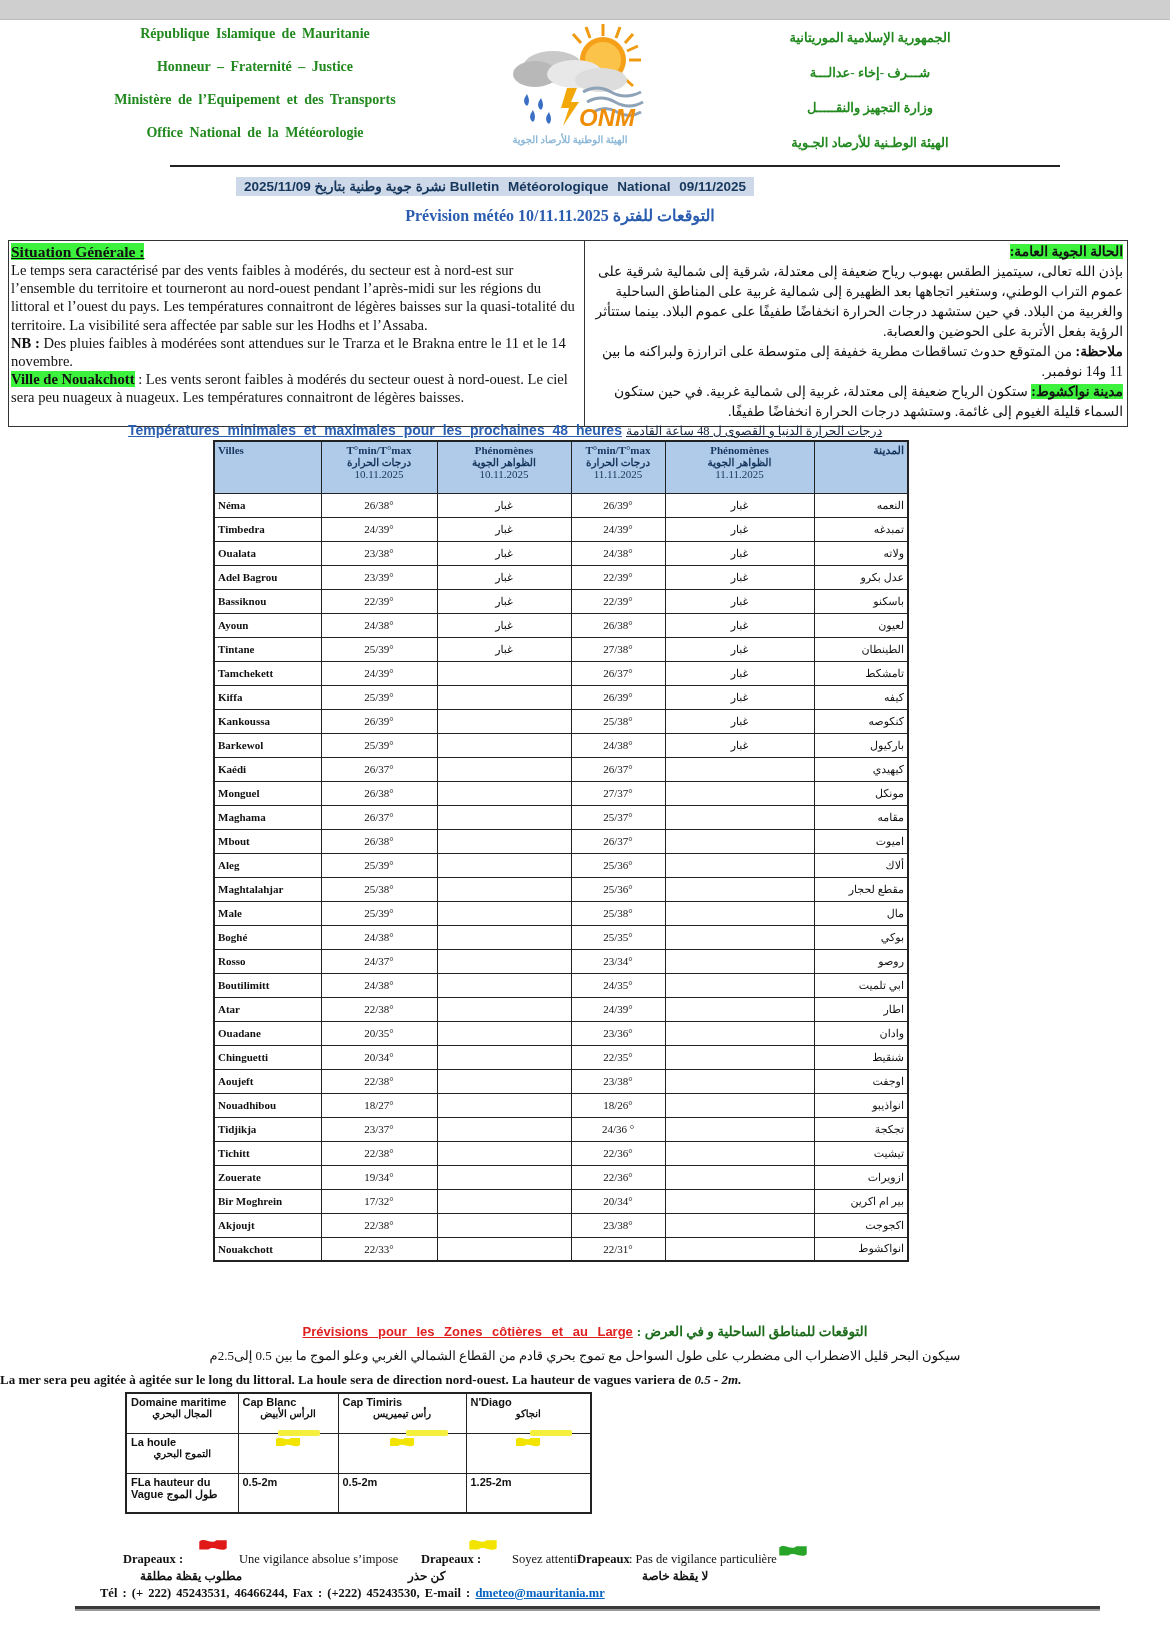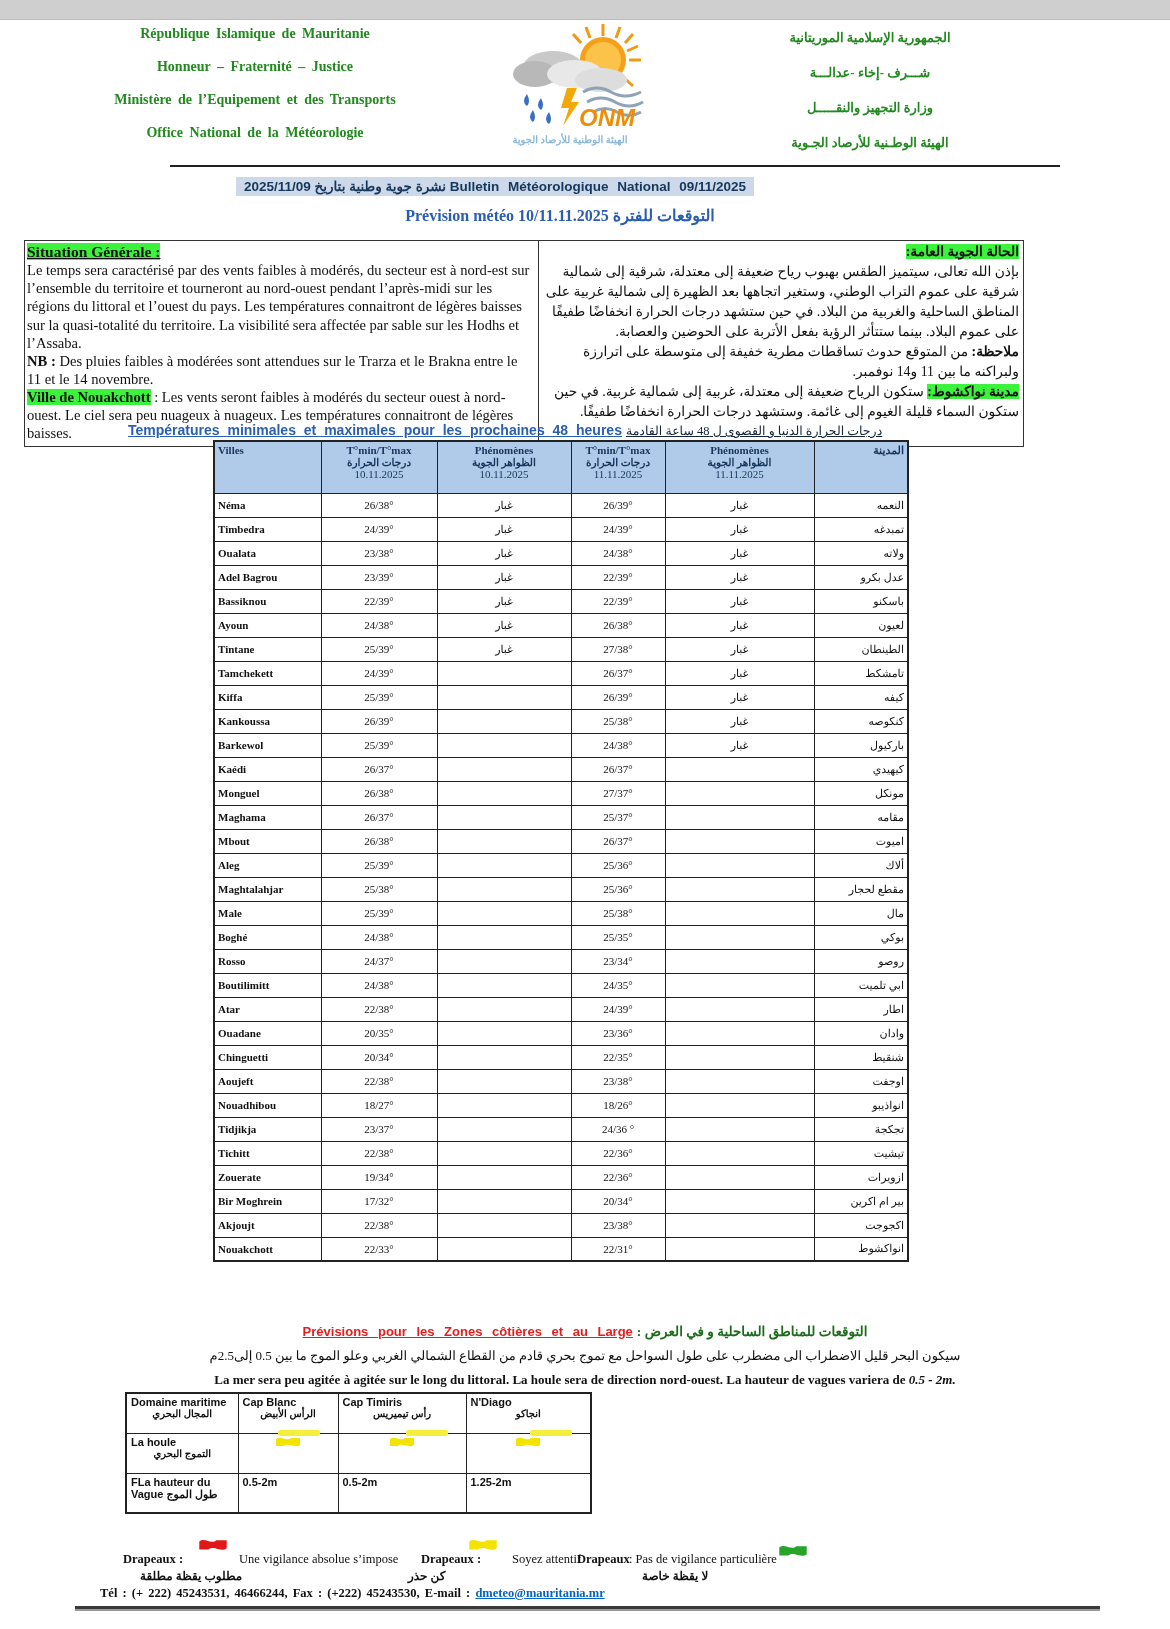--- a/index.html
+++ b/index.html
@@ -22,21 +22,21 @@
 
   .rule1 { position:absolute; top:165px; left:170px; width:890px; border-top:2px solid #222; }
 
   
   .title1 { position:absolute; top:177px; left:0; width:990px; text-align:center; font-family:"Liberation Sans",sans-serif; }
   .title1 .hl { background:#cdd9e8; color:#16365c; font-weight:bold; font-size:13.5px; padding:2px 8px; }
   .title1 .fr { word-spacing:5px; }
   .title2 { position:absolute; top:206px; left:0; width:1120px; text-align:center; color:#2a5db0; font-weight:bold; font-size:16px; }
 
   
-  .sit-box { position:absolute; top:240px; left:24px; width:1000px; display:flex; border:1px solid #333; }
+  .sit-box { position:absolute; top:240px; left:8px; width:1120px; display:flex; border:1px solid #333; }
   .sit-fr { width:577px; border-right:1px solid #333; padding:1px 4px 4px 2px; font-size:14.6px; line-height:1.24; }
   .sit-ar { width:543px; direction:rtl; text-align:right; padding:1px 4px 4px 4px; font-size:13.8px; line-height:1.45; }
   .hl-green { background:#3df23d; }
   .sit-head-fr { font-weight:bold; font-size:15.5px; text-decoration:underline; }
   .sit-head-ar { font-weight:bold; }
   b.lbl { font-weight:bold; }
 
   
   .temp-title { position:absolute; top:421px; left:128px; white-space:nowrap; }
   .temp-title .fr { color:#2a5fb0; font-weight:bold; font-family:"Liberation Sans",sans-serif; font-size:14px; text-decoration:underline; word-spacing:4px; }
@@ -52,21 +52,21 @@
   td.c-ville { font-weight:bold; font-size:11.5px; text-align:left; }
   td.c-temp { text-align:center; }
   td.c-phen { text-align:center; font-size:10.5px; }
   td.c-ar   { text-align:right; direction:rtl; font-size:10.5px; }
 
   
   .marine-title { position:absolute; top:1322px; left:0; width:1170px; text-align:center; }
   .marine-title .fr { color:#e02020; font-weight:bold; font-family:"Liberation Sans",sans-serif; font-size:13px; text-decoration:underline; word-spacing:6px; }
   .marine-title .ar { color:#1b6b1b; font-weight:bold; font-size:13.5px; }
   .sea-ar { position:absolute; top:1348px; left:0; width:1170px; text-align:center; direction:rtl; font-weight:normal; font-size:13px; }
-  .sea-fr { position:absolute; top:1372px; left:0; width:1170px; text-align:center; font-weight:bold; font-size:13px; }
+  .sea-fr { position:absolute; top:1372px; left:0; width:1170px; text-align:left; font-weight:bold; font-size:13px; }
   .sea-fr .em { font-style:italic; }
 
   table.marine { position:absolute; top:1392px; left:125px; width:465px; border-collapse:collapse; table-layout:fixed; border:2px solid #222; font-family:"Liberation Sans",sans-serif; }
   table.marine th, table.marine td { border:1px solid #222; padding:2px 4px; }
   table.marine th { font-size:11px; font-weight:bold; text-align:left; vertical-align:top; height:40px; position:relative; }
   table.marine .m-ar { font-size:10px; font-weight:bold; direction:rtl; text-align:center; display:block; }
   table.marine td { height:40px; font-size:11px; vertical-align:top; }
   td.m-label { font-weight:bold; }
   td.m-flag { text-align:center; vertical-align:middle; }
   td.m-val { font-weight:bold; }

